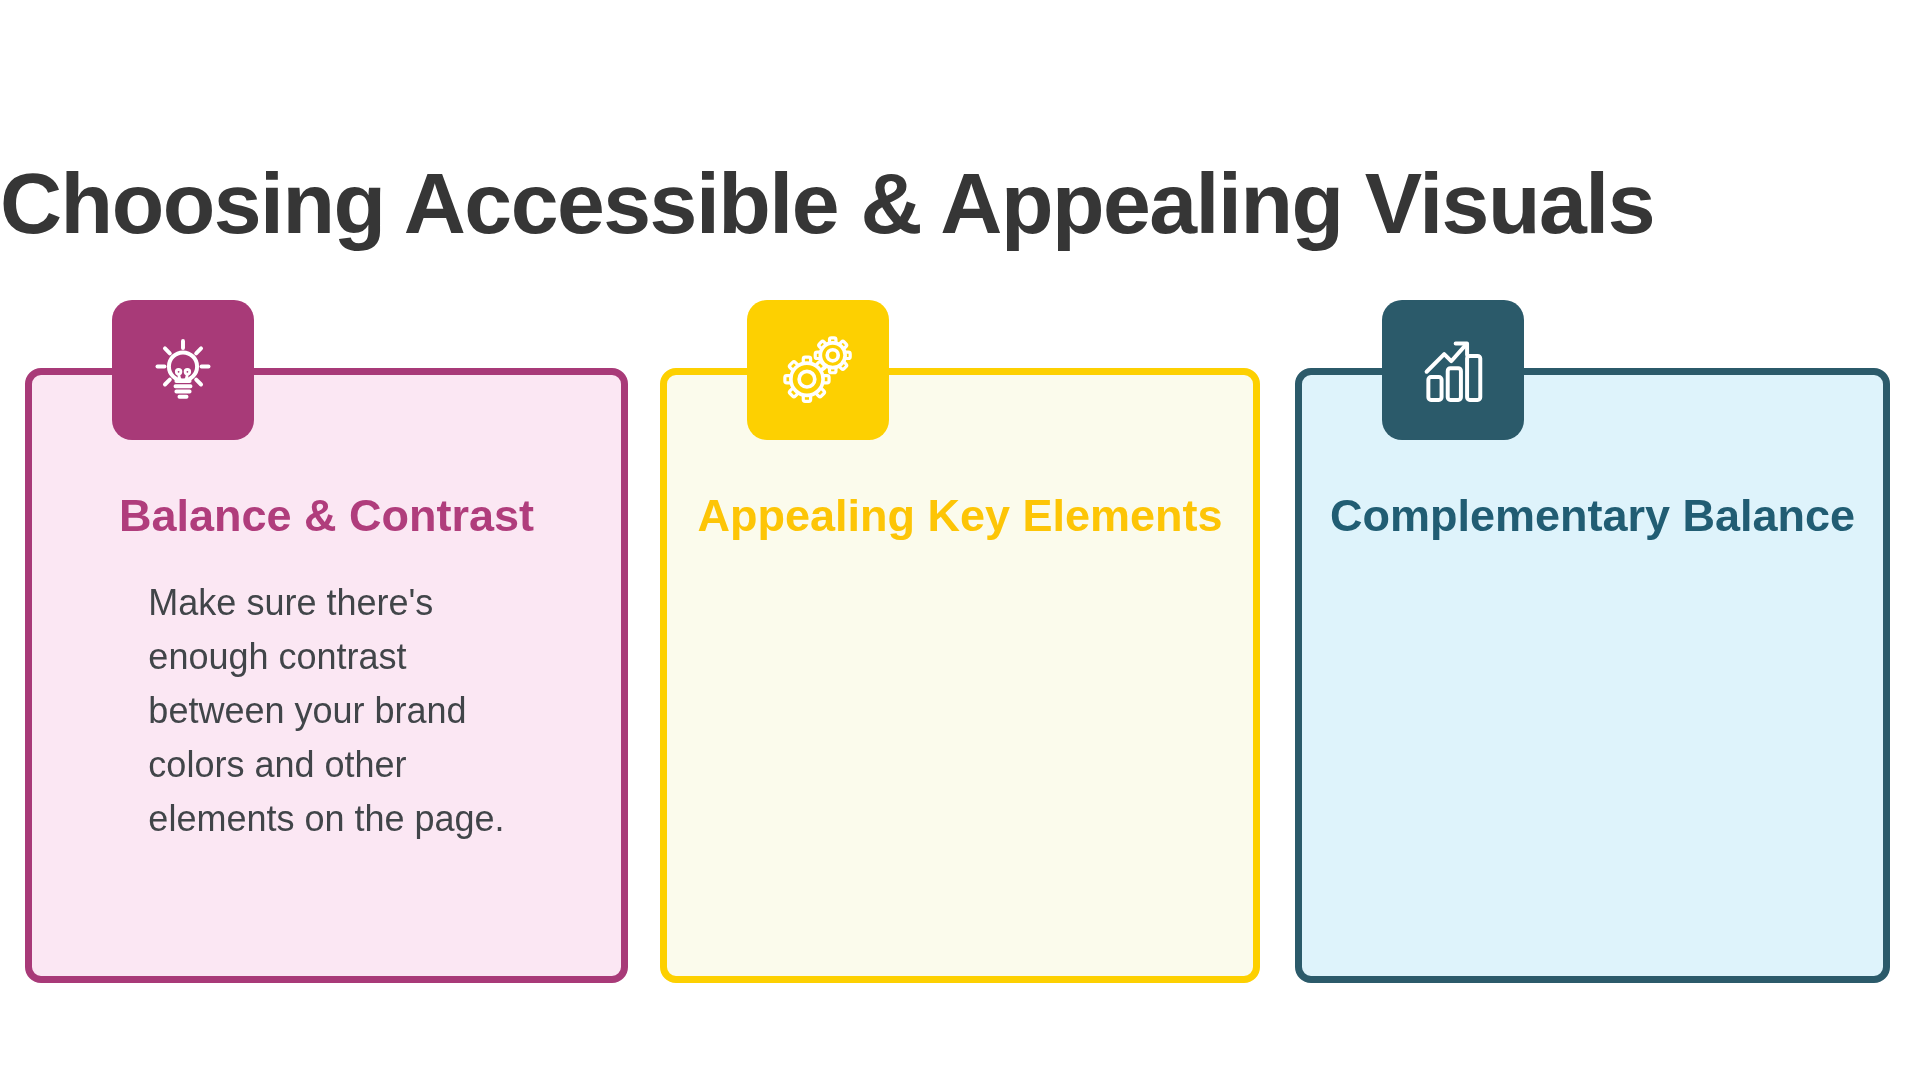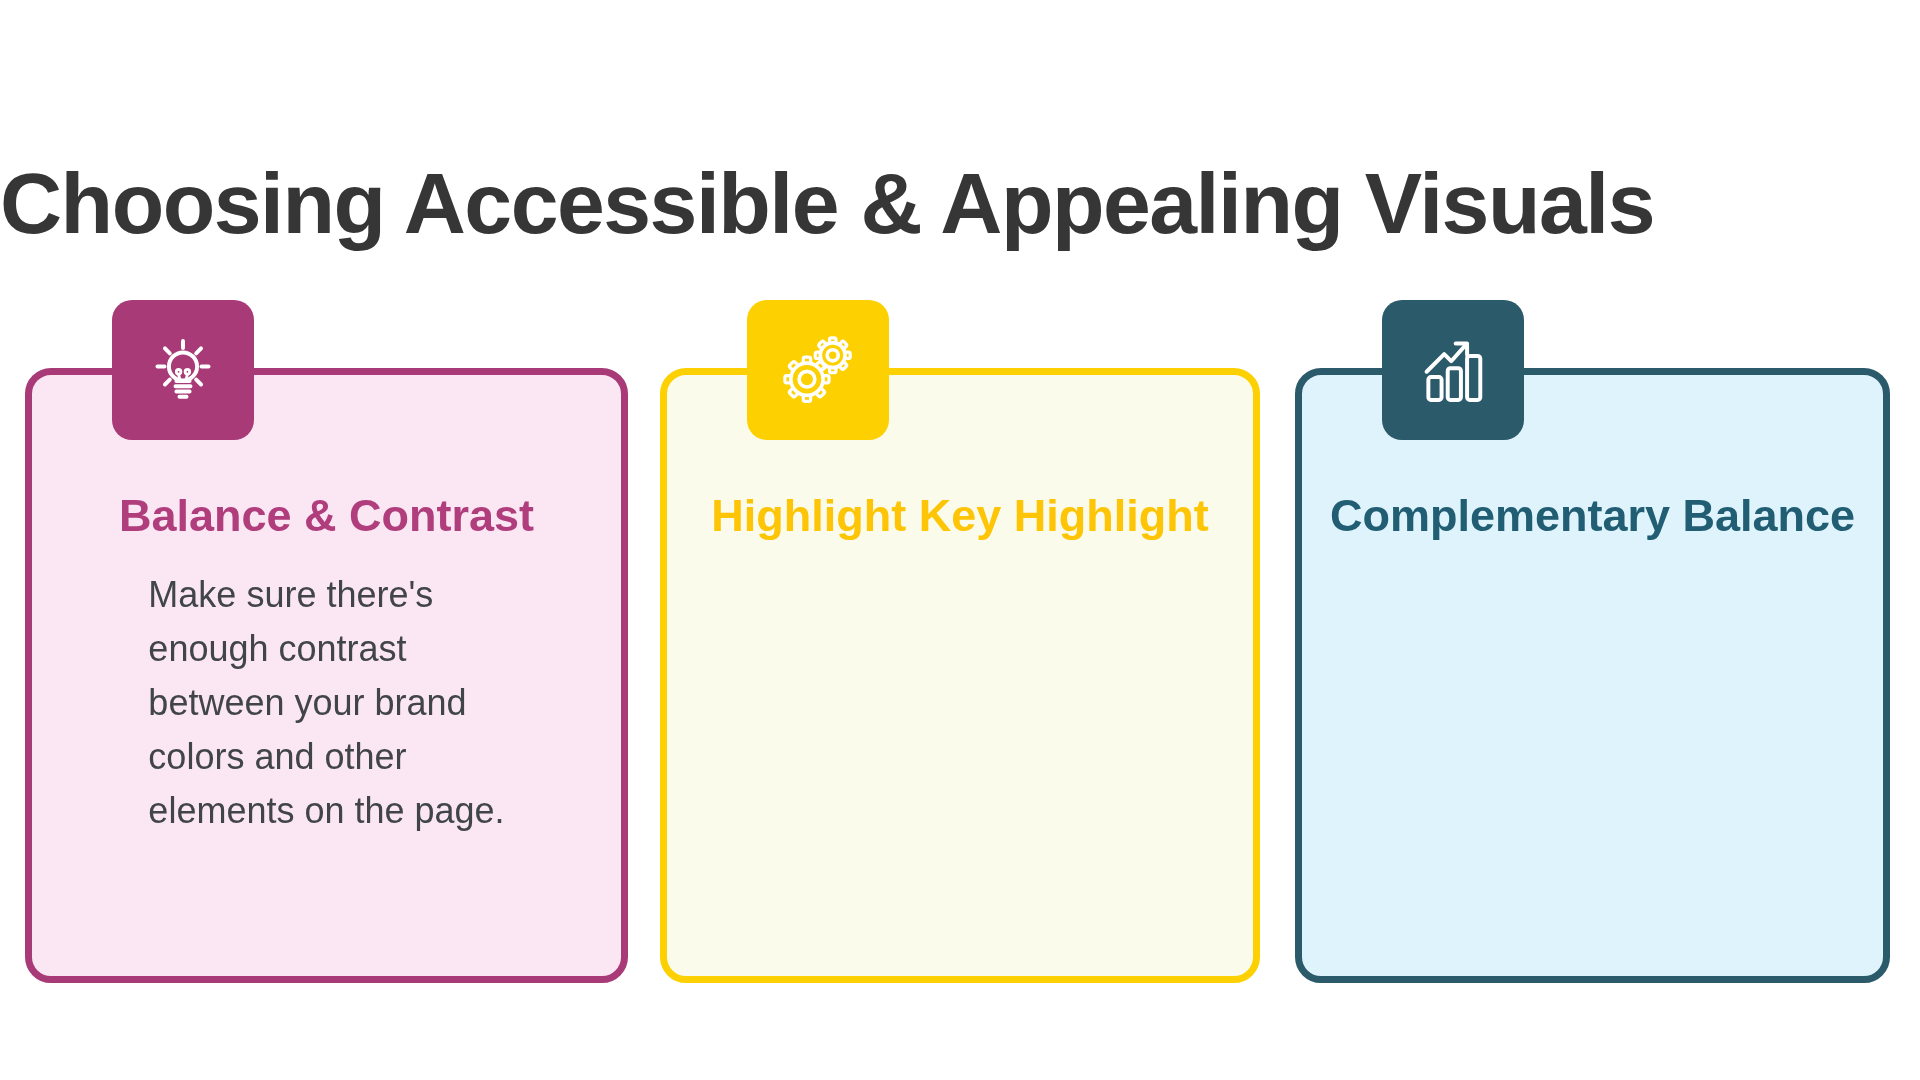--- a/index.html
+++ b/index.html
@@ -24,21 +24,21 @@
     font-weight: 700;
     letter-spacing: -1.5px;
     color: var(--title-color, #363636);
   }
   .card {
     position: absolute;
     top: 368px;
     height: 615px;
     box-sizing: border-box;
     border: 7px solid var(--accent);
-    border-radius: 26px;
+    border-radius: 16px;
     background: var(--bg);
   }
   .card.pos-0 { left: 25px;   width: 603px; }
   .card.pos-1 { left: 660px;  width: 600px; }
   .card.pos-2 { left: 1295px; width: 595px; }
   .icon-box {
     position: absolute;
     top: -75px;
     left: 80px;
     width: 142px;
@@ -53,21 +53,21 @@
   .card-heading {
     margin: 113px 10px 0 10px;
     text-align: center;
     font-size: 45px;
     line-height: 56px;
     font-weight: 700;
     color: var(--heading);
   }
   .card-body {
     width: fit-content;
-    margin: 24px auto 0 auto;
+    margin: 32px auto 0 auto;
     text-align: left;
     white-space: pre-line;
     font-size: 36px;
     line-height: 54px;
     color: var(--body-color, #414549);
   }
 </style>
 </head>
 <body style="background: rgb(255, 255, 255);">
 
@@ -132,21 +132,21 @@
               <rect x="-4" y="-24" width="8" height="9" rx="2" transform="rotate(225)"></rect>
               <rect x="-4" y="-24" width="8" height="9" rx="2" transform="rotate(270)"></rect>
               <rect x="-4" y="-24" width="8" height="9" rx="2" transform="rotate(315)"></rect>
             </g>
             <circle r="17.5" fill="var(--accent)" stroke="#ffffff" stroke-width="4"></circle>
             <circle r="8.5" fill="none" stroke="#ffffff" stroke-width="4"></circle>
           </g>
         </svg>
       </span>
     </div>
-    <h2 class="card-heading">Highlight Key Highlight</h2>
+    <h2 class="card-heading">Appealing Key Elements</h2>
   </section>
 
   <section class="card pos-2" style="--accent: #2b5a6a; --bg: #def3fb; --heading: #215d73;">
     <div class="icon-box">
       <span>
         <svg width="88" height="88" viewBox="0 0 100 100" fill="none" stroke="#ffffff" stroke-width="4.5" stroke-linecap="round" stroke-linejoin="round">
           <rect x="22" y="58" width="15" height="26" rx="3"></rect>
           <rect x="44" y="48" width="15" height="36" rx="3"></rect>
           <rect x="66" y="34" width="15" height="50" rx="3"></rect>
           <path d="M20 52 L40 32 L48 40 L64 22"></path>

